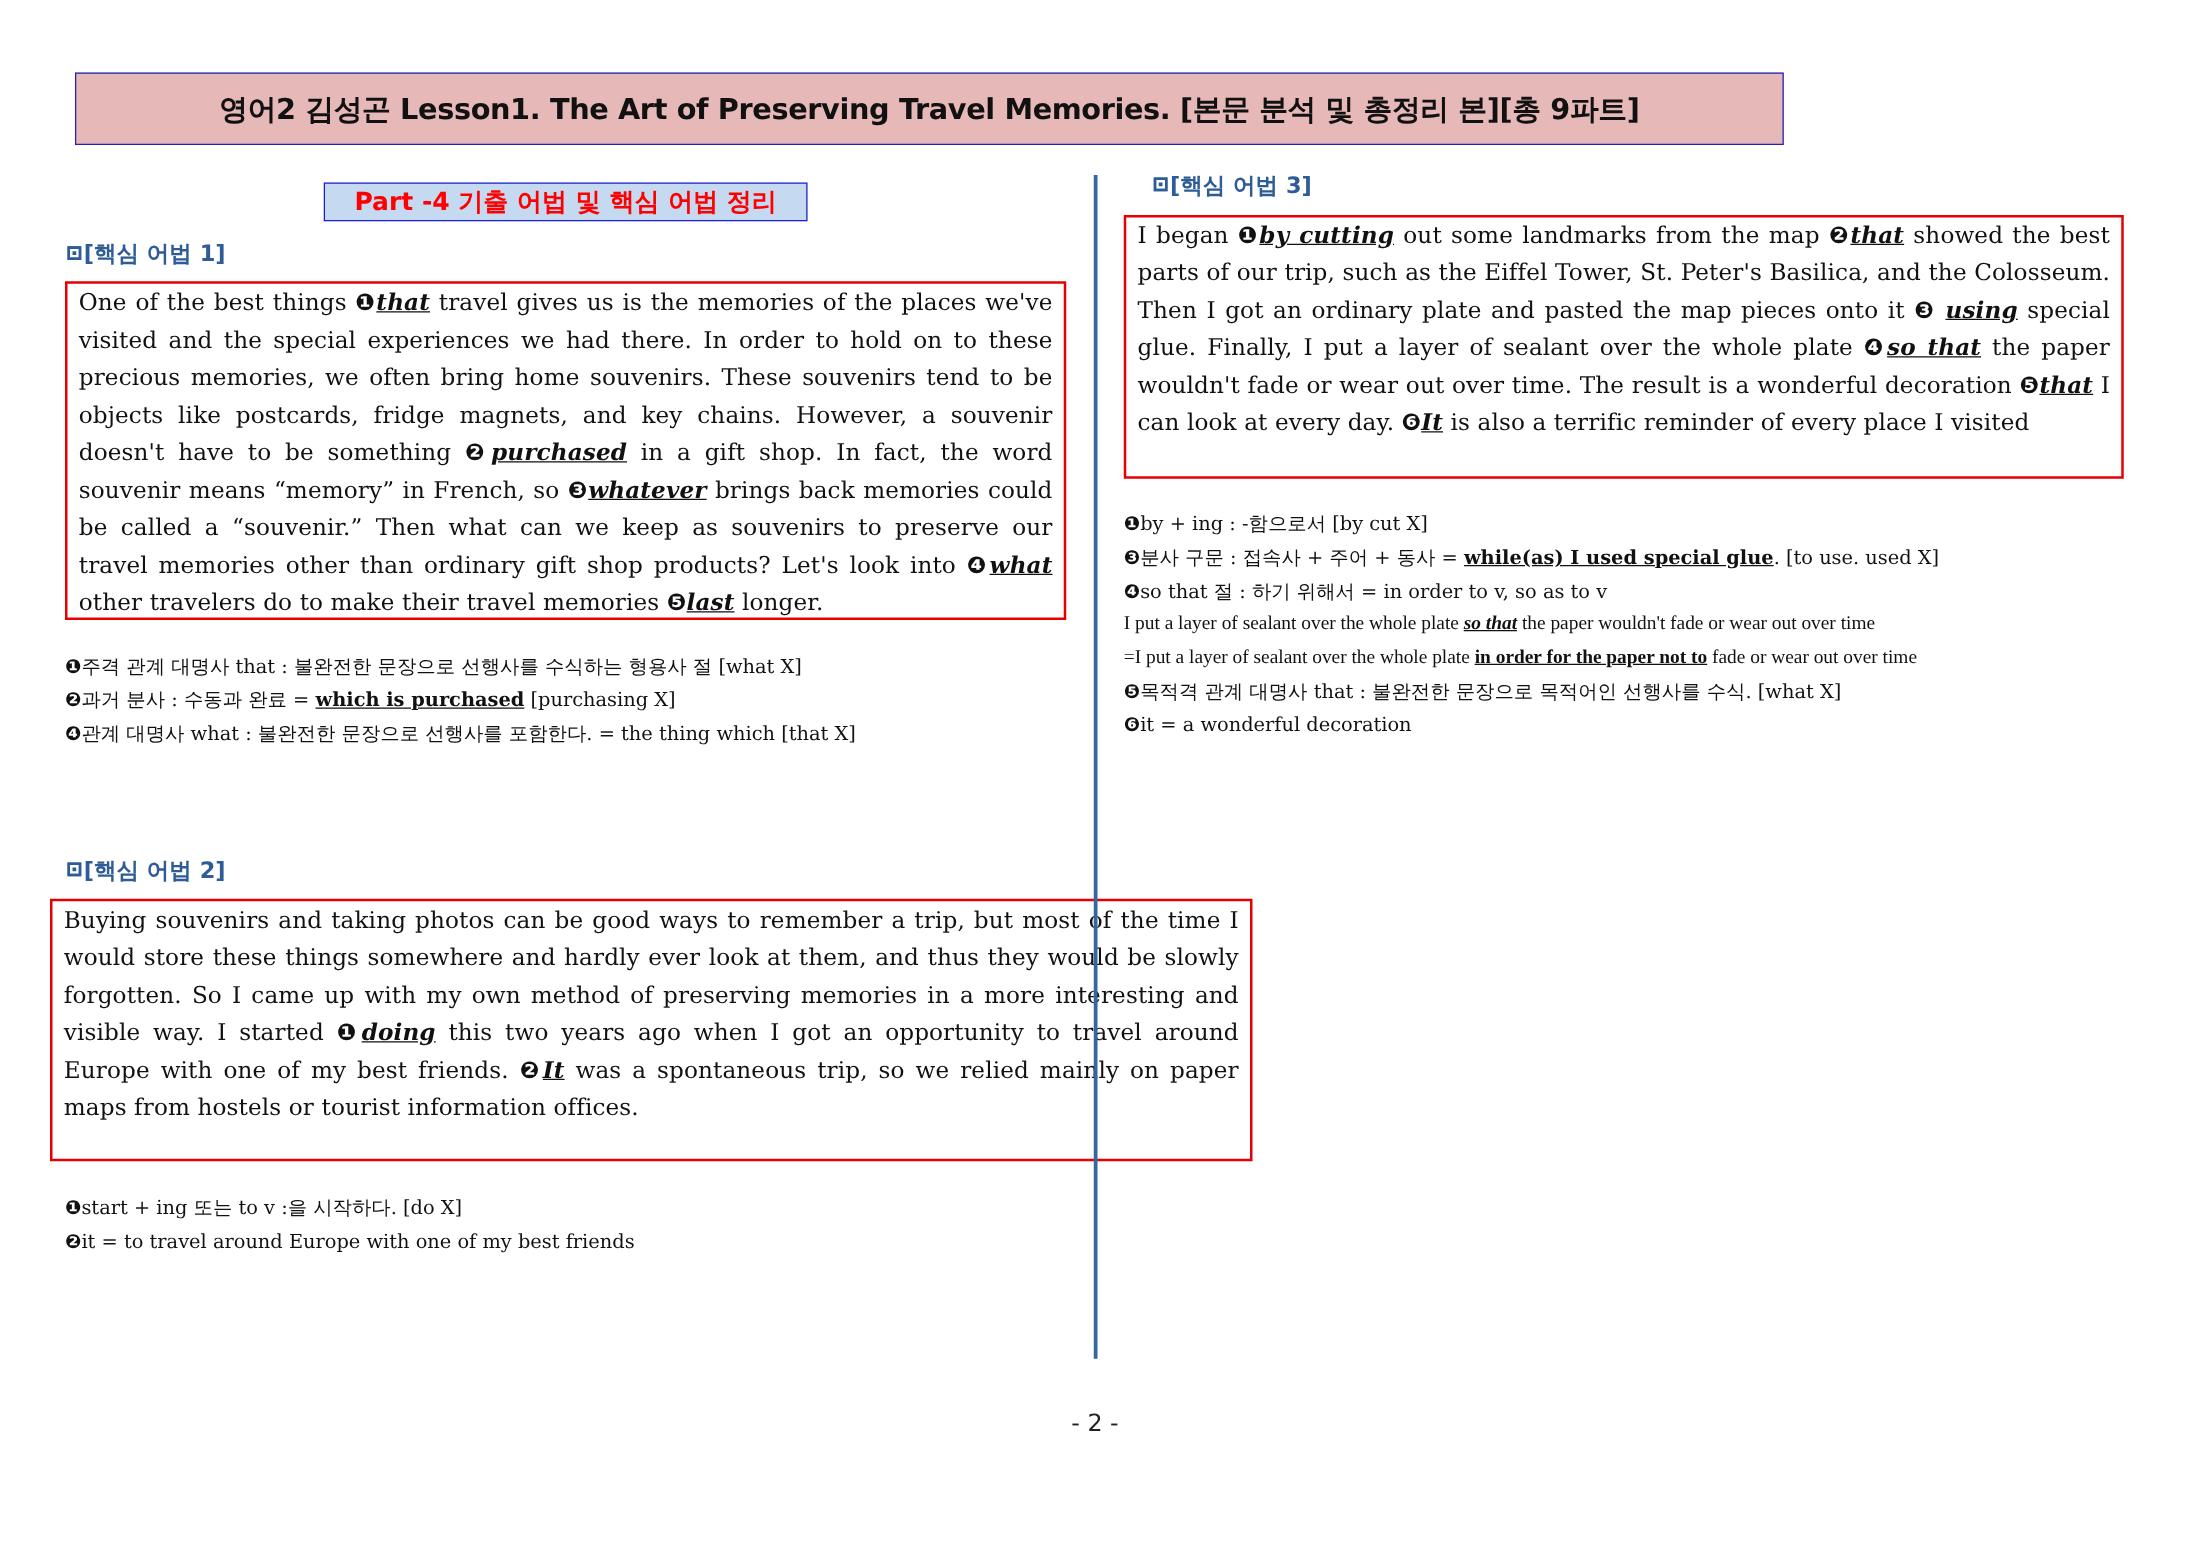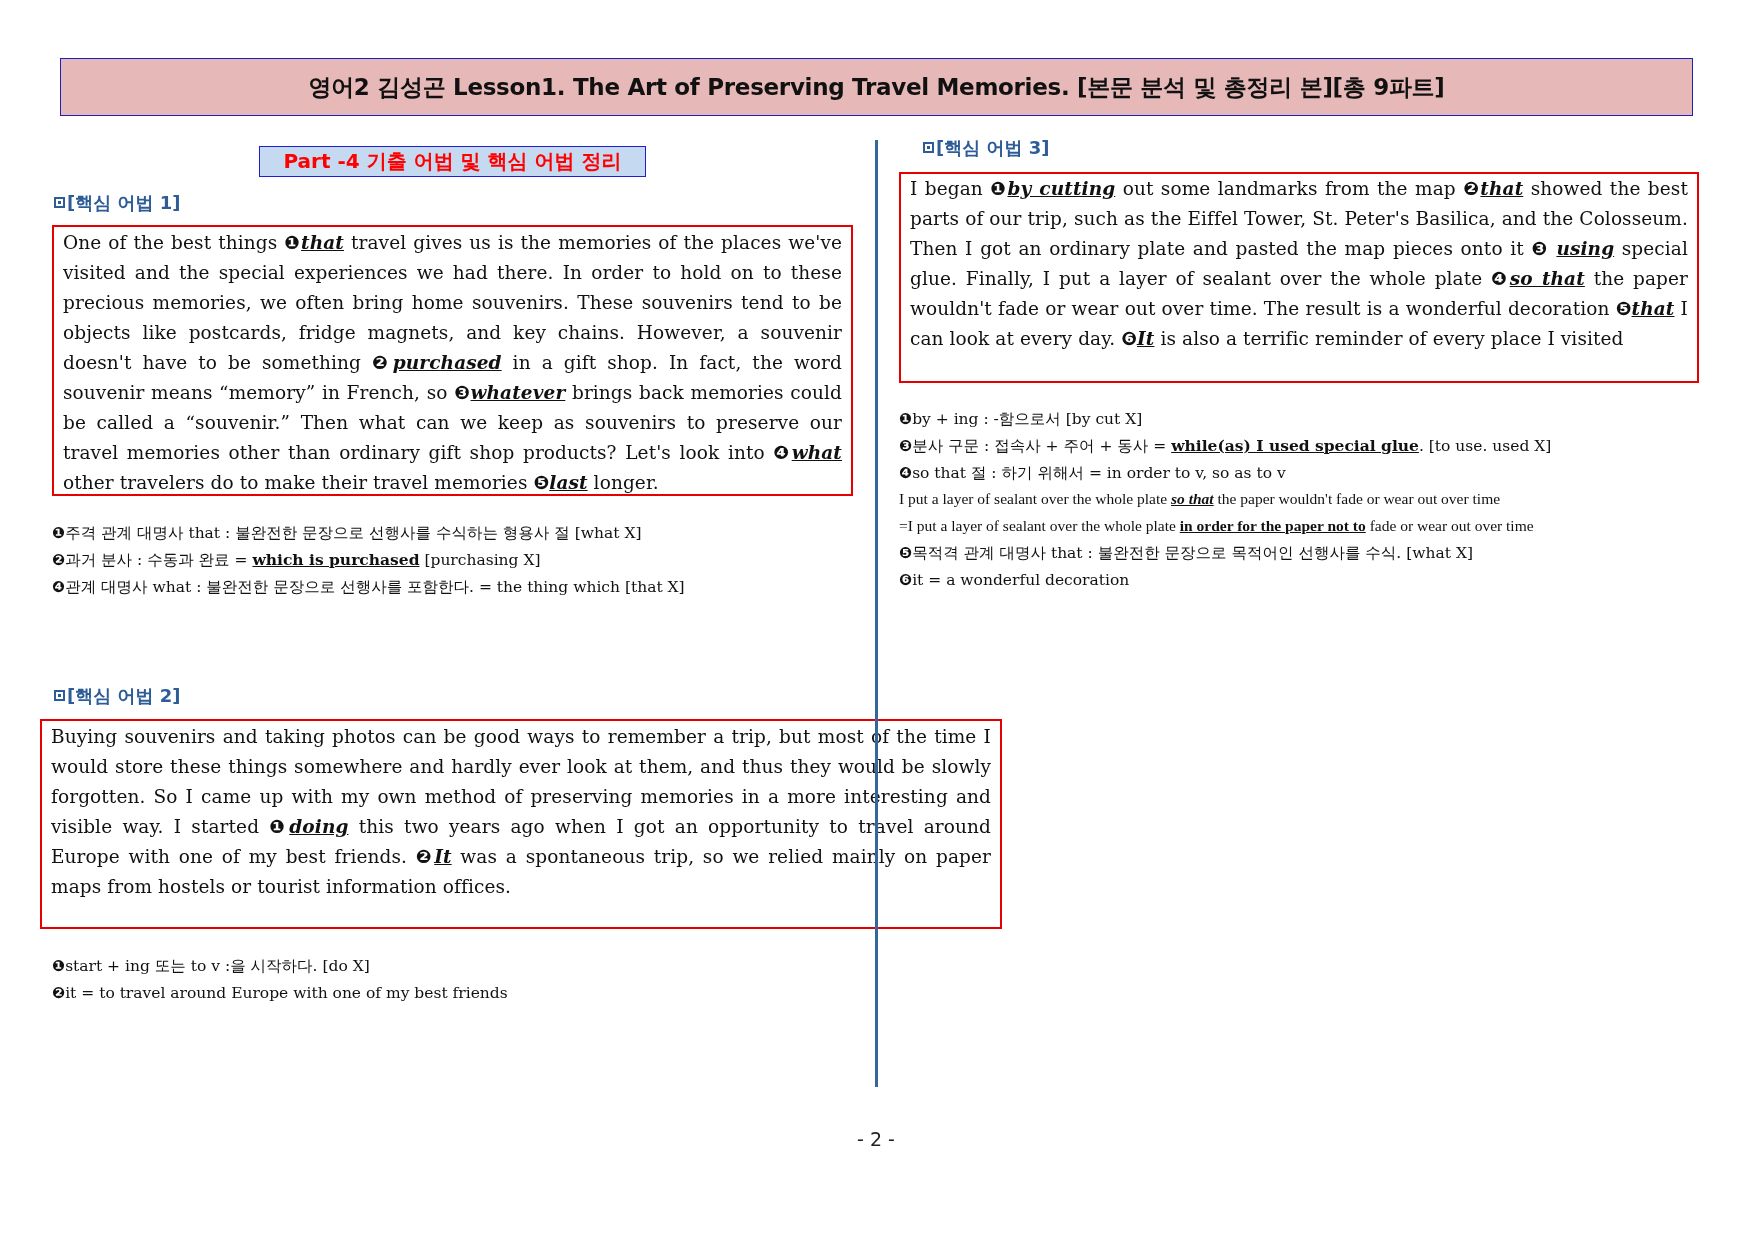--- a/index.html
+++ b/index.html
@@ -1,18 +1,18 @@
 <!DOCTYPE html>
 <html><head>
 <meta charset="utf-8">
 <style>
   html, body { margin: 0; padding: 0; background: #ffffff; }
   body { width: 1752px; height: 1240px; position: relative; overflow: hidden;
          font-family: "DejaVu Serif", "Liberation Serif", serif; color: #111; }
-  .banner { position: absolute; left: 60px; top: 58px; width: 1633px; height: 58px;
+  .banner { position: absolute; left: 60px; top: 58px; width: 1367px; height: 58px;
             background: #e6b8b7; border: 1.5px solid #1f1fbf; box-sizing: border-box;
             display: flex; align-items: center; justify-content: center; }
   .banner span { font-family: "DejaVu Sans", sans-serif; font-weight: bold; font-size: 23px; color: #111; letter-spacing: -0.3px; }
   .part-box { position: absolute; left: 259px; top: 146px; width: 387px; height: 31px;
               background: #c5d9f1; border: 1.5px solid #1f1fd0; box-sizing: border-box;
               display: flex; align-items: center; justify-content: center; }
   .part-box span { font-family: "DejaVu Sans", sans-serif; font-weight: bold; font-size: 20px; color: #ff0000; }
   .sec-head { position: absolute; font-family: "DejaVu Sans", sans-serif; font-weight: bold; font-size: 18px; color: #2e5c96; }
   .sec-head .sq { display: inline-block; width: 11px; height: 11px; border: 2px solid #2e5c96; box-sizing: border-box;
                   background: #2e5c96; box-shadow: inset 0 0 0 2px #fff; margin-right: 2px; vertical-align: 1px; }

